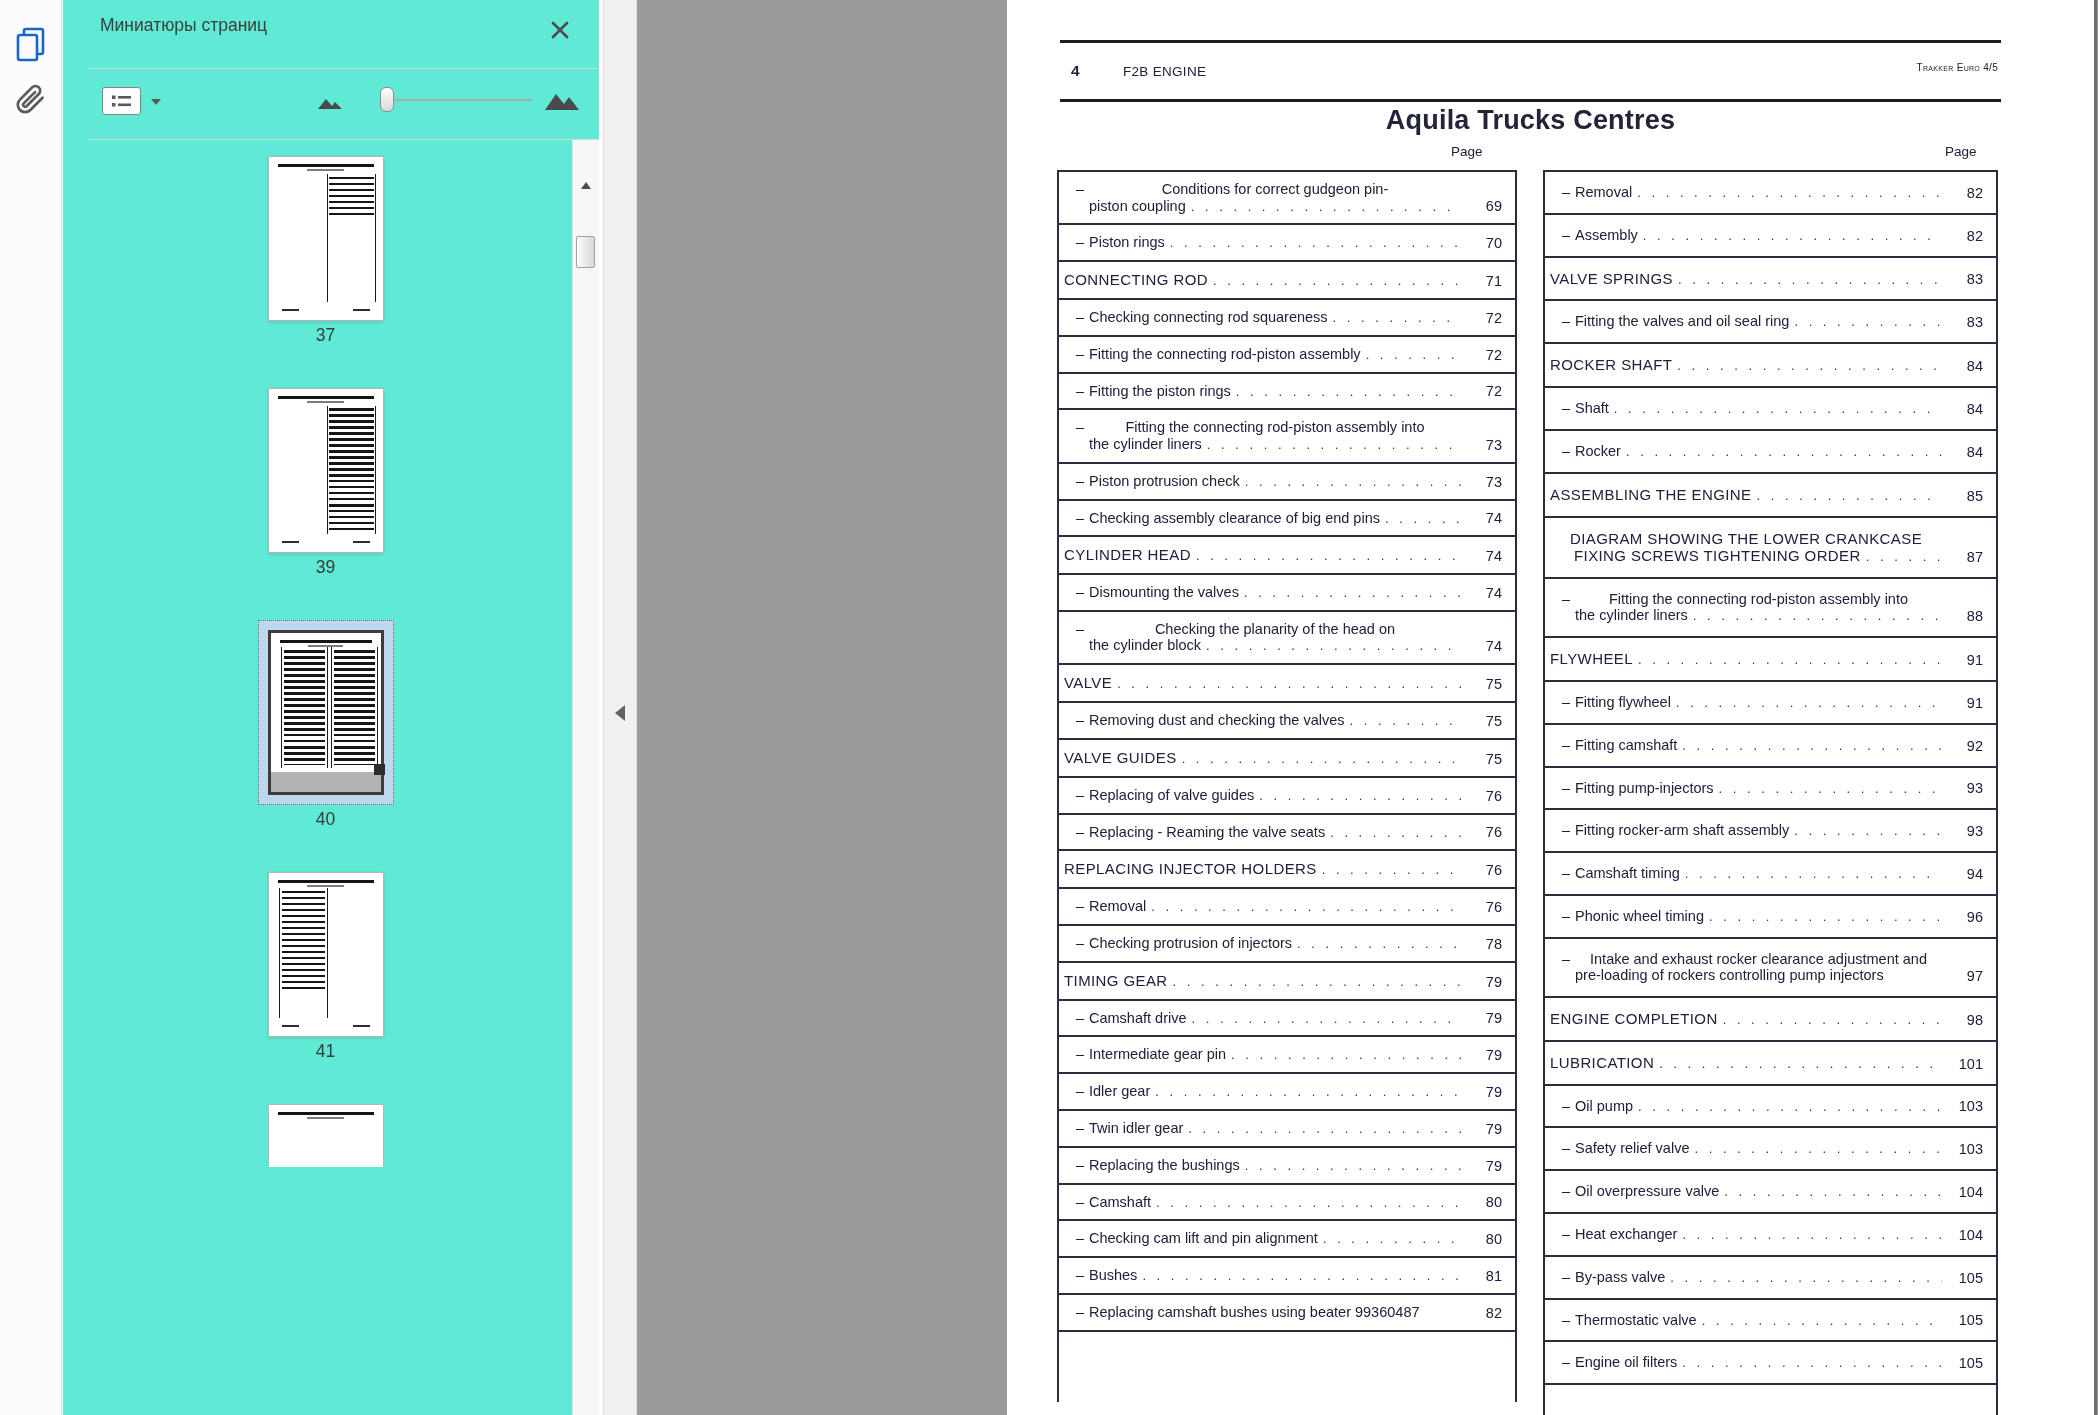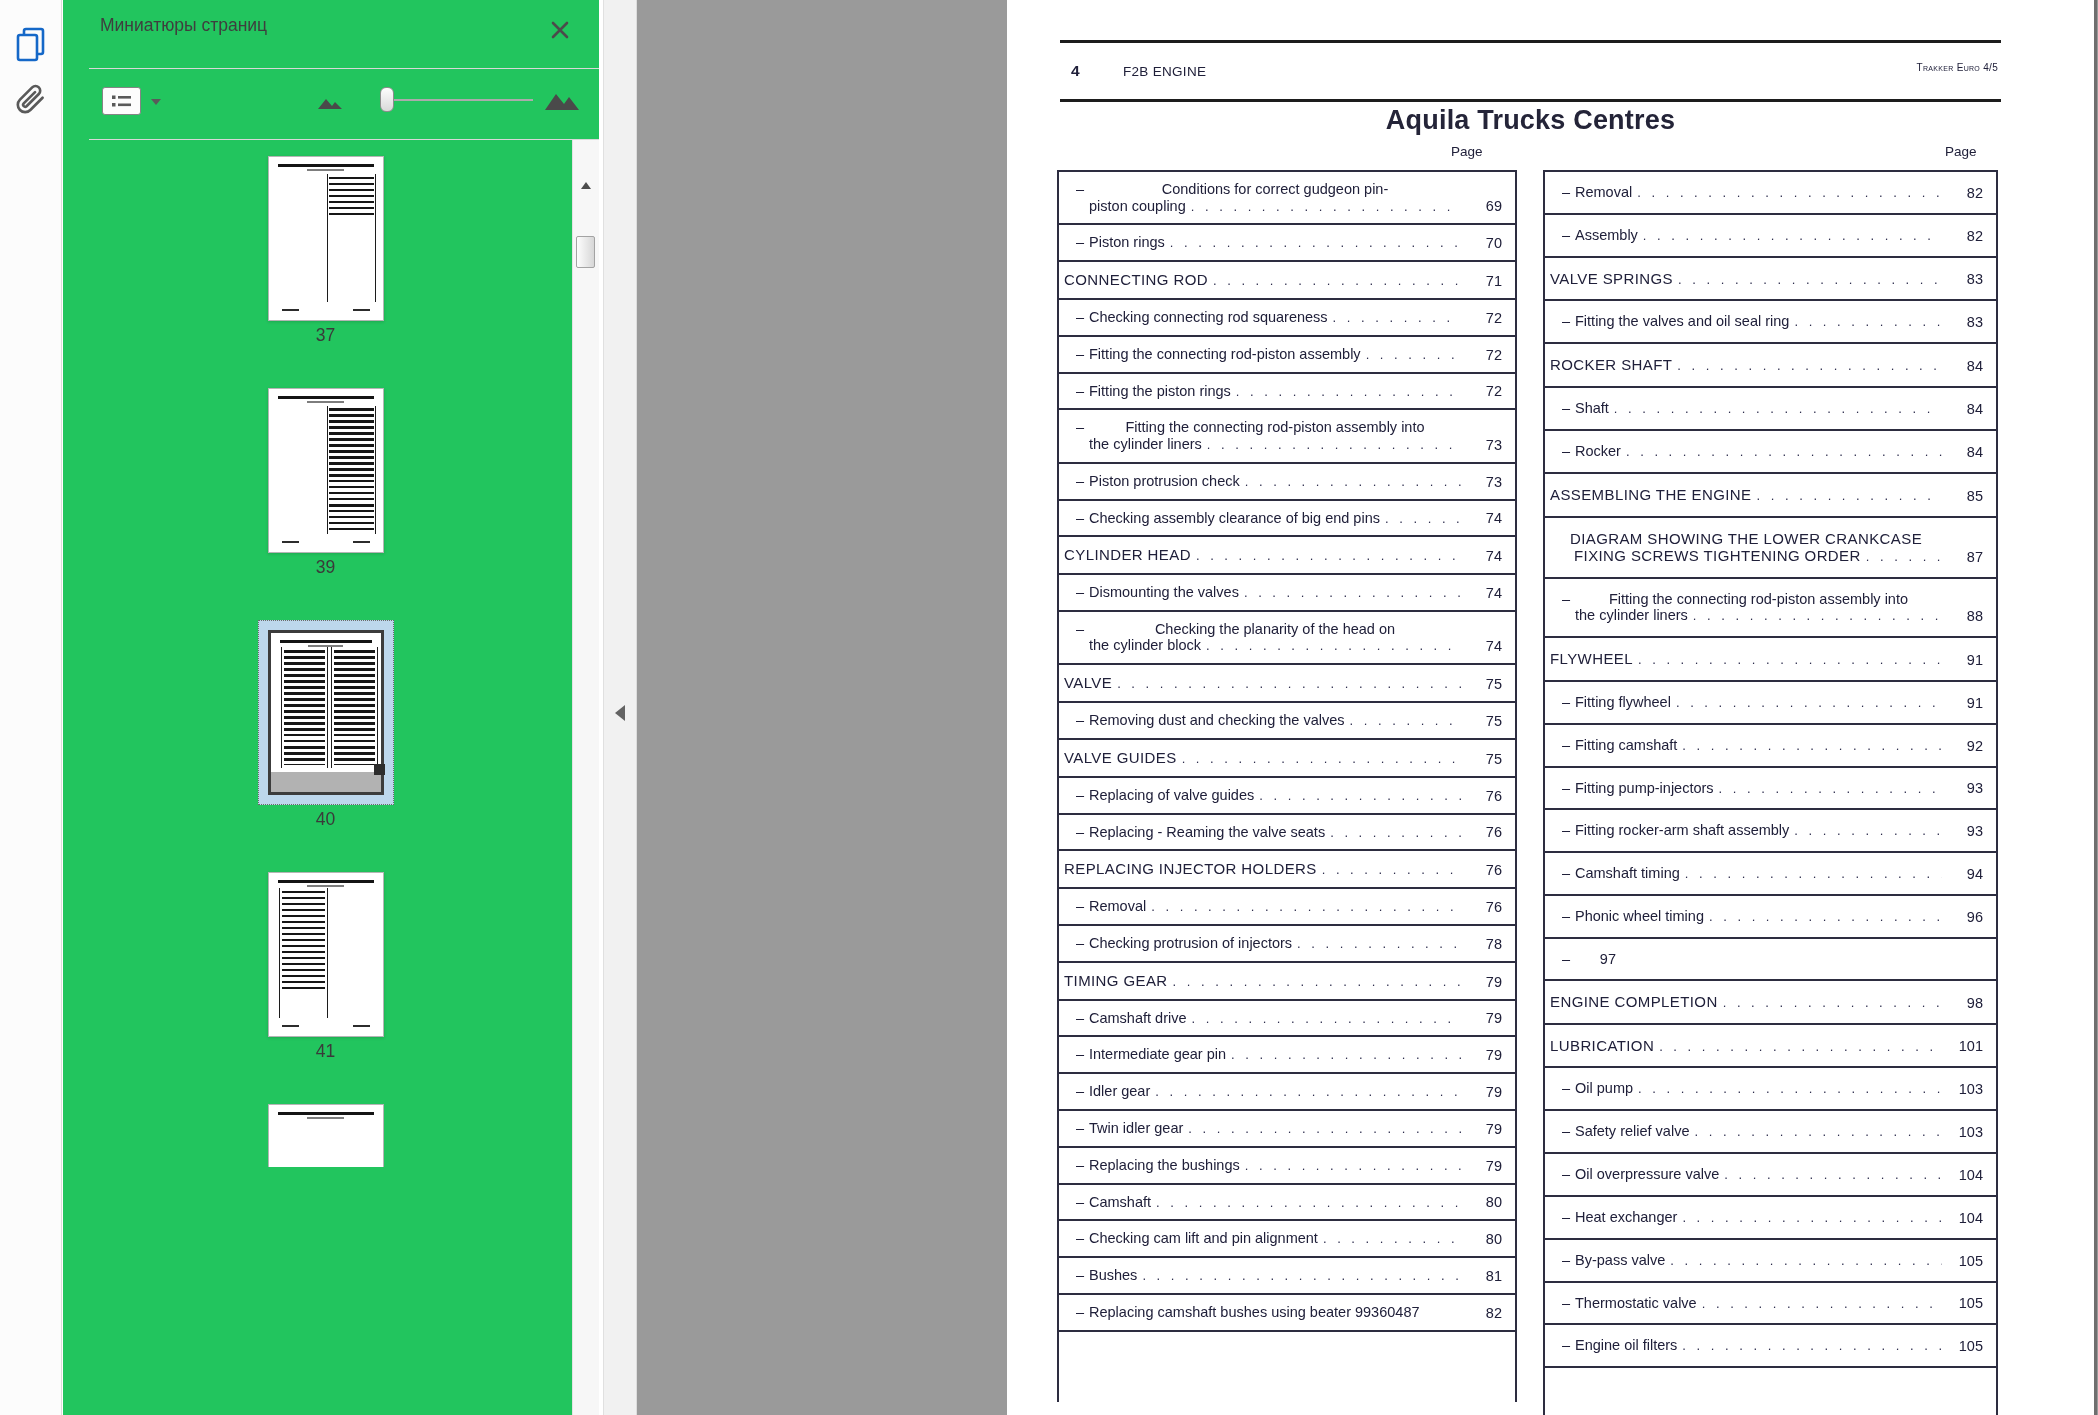--- a/index.html
+++ b/index.html
@@ -7,21 +7,21 @@
     font-family:"Liberation Sans", sans-serif; }
 
   
   .iconstrip { position:absolute; left:0; top:0; width:62px; height:1415px; background:#fcfcfc;
     border-right:1px solid #dcdcdc; z-index:5; }
   .strip-icon { position:absolute; left:14px; width:36px; height:38px; cursor:pointer; }
   .strip-icon.pages { top:26px; }
   .strip-icon.clip  { top:80px; }
 
   
-  .panel { position:absolute; left:63px; top:0; width:536px; height:1415px; background:#22c55e; }
+  .panel { position:absolute; left:63px; top:0; width:536px; height:1415px; background:#5eead4; }
   .panel-title { position:absolute; left:37px; top:15px; font-size:17.5px; color:#3e3e3e; }
   .close-btn { position:absolute; left:484px; top:17px; width:26px; height:26px; cursor:pointer; }
   .pdiv1 { position:absolute; left:26px; right:0; top:68px; height:1px; background:#d8d8d8; }
   .pdiv2 { position:absolute; left:26px; right:0; top:139px; height:1px; background:#d8d8d8; }
 
   .options-btn { position:absolute; left:39px; top:87px; width:39px; height:28px; border:1px solid #858585;
     border-radius:3px; background:#fdfdfd; cursor:pointer; display:flex; align-items:center; justify-content:center; }
   .options-caret { position:absolute; left:88px; top:99px; width:0; height:0;
     border-left:5px solid transparent; border-right:5px solid transparent; border-top:6px solid #5a5a5a; }
   .mtn-small { position:absolute; left:253px; top:92px; }
@@ -687,20 +687,26 @@
           <div class="tbody">
             <div class="tline last">
               <span class="lbl">Phonic wheel timing</span>
               <span class="leader">. . . . . . . . . . . . . . . . . . . . . . . . . . . . . . . . . . . . . . . . . . . . . . . . . . . . . . . . . . . . . . . . . . . . . . . . . . . . . . . . . . . . . . . . . . </span>
             </div>
           </div>
           <span class="tpage">96</span>
         </div>
         <div class="trow">
           <span class="dash">–</span>
+          <div class="tbody">
+            <div class="tline"><span class="lbl">Intake and exhaust rocker clearance adjustment and</span></div>
+            <div class="tline last">
+              <span class="lbl">pre-loading of rockers controlling pump injectors</span>
+            </div>
+          </div>
           <span class="tpage">97</span>
         </div>
         <div class="trow sec">
           <div class="tbody">
             <div class="tline last">
               <span class="lbl">ENGINE  COMPLETION</span>
               <span class="leader">. . . . . . . . . . . . . . . . . . . . . . . . . . . . . . . . . . . . . . . . . . . . . . . . . . . . . . . . . . . . . . . . . . . . . . . . . . . . . . . . . . . . . . . . . . </span>
             </div>
           </div>
           <span class="tpage">98</span>

